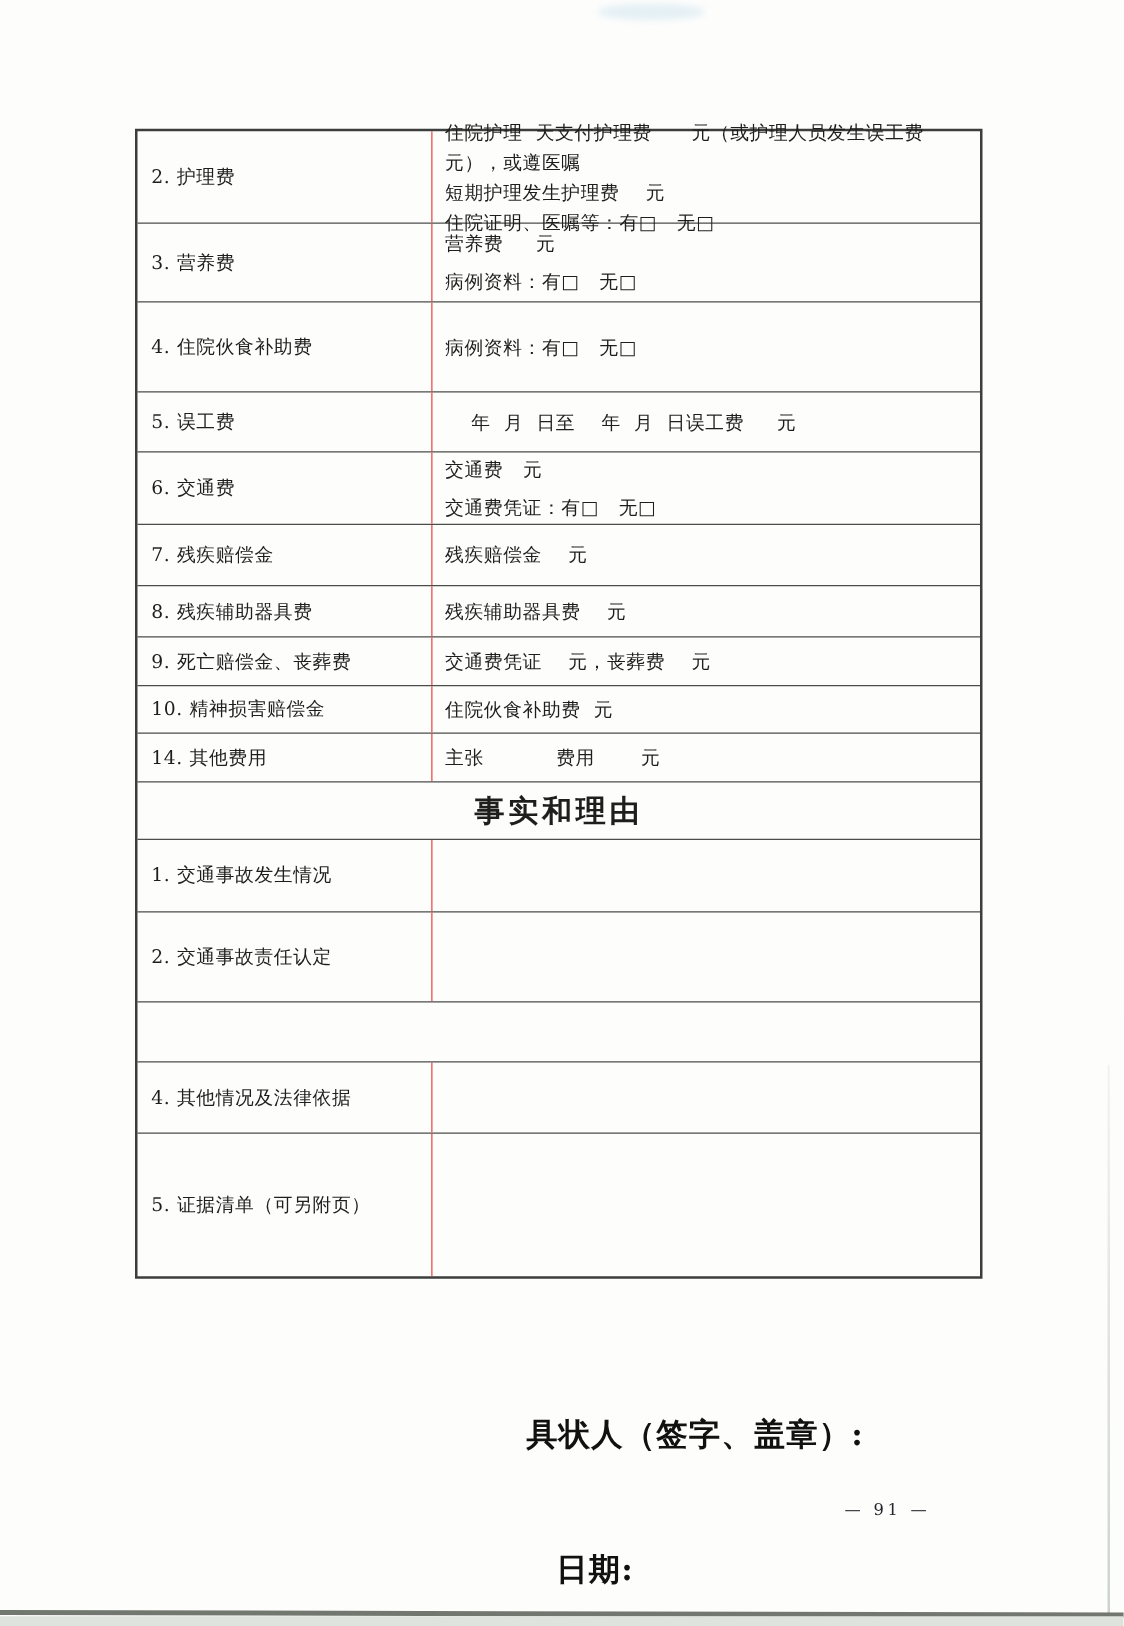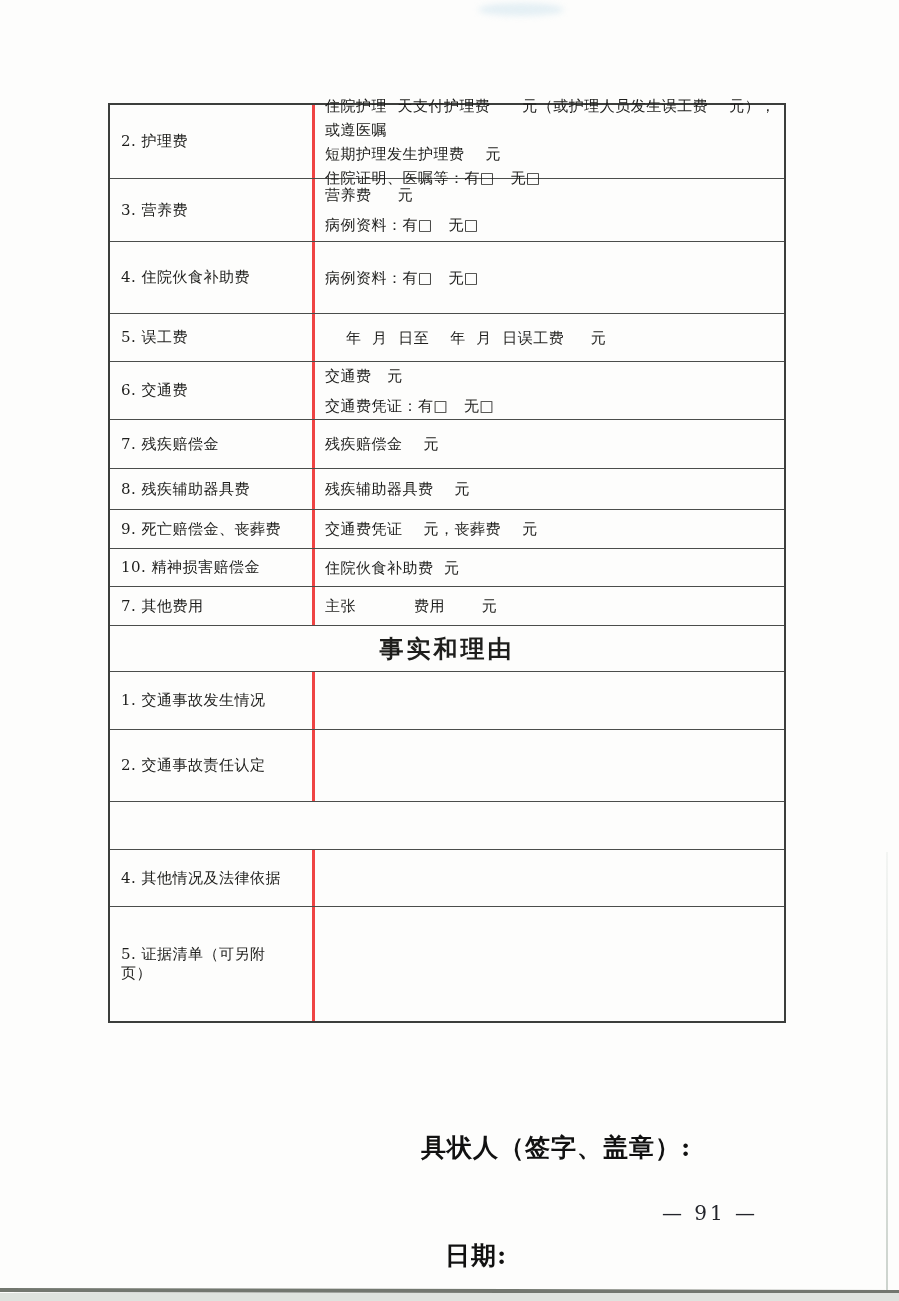--- a/index.html
+++ b/index.html
@@ -14,22 +14,22 @@
   
   .doc-table {
     position:absolute; left:108px; top:103px; width:678px;
     border:2px solid #3c3e3c;
     box-sizing:border-box;
     background:#fdfdfc;
   }
   .t-row { display:flex; box-sizing:border-box; border-bottom:1px solid #4b4d4b; }
   .t-row:last-child { border-bottom:none; }
   .cell-label {
-    width:205px; box-sizing:border-box;
-    border-right:3px solid #ef4444;
+    width:236px; box-sizing:border-box;
+    border-right:1px solid #ef4444;
     display:flex; align-items:center;
     padding:2px 22px 2px 11px;
     font-size:15px; letter-spacing:0.5px;
   }
   .cell-content {
     flex:1; box-sizing:border-box;
     display:flex; flex-direction:column; justify-content:center;
     padding:2px 4px 2px 10px;
     font-size:15px; letter-spacing:0.5px;
   }
@@ -43,21 +43,21 @@
   
   .signature-block {
     position:absolute; left:421px; top:1058px;
     font-size:25px; font-weight:bold; color:#111;
     letter-spacing:1px; line-height:36px;
     white-space:pre;
   }
   .date-line { margin-left:24px; }
   .page-number {
     position:absolute; left:648px; top:1201px; width:124px;
-    text-align:center; font-size:20px; letter-spacing:3px; color:#22242a;
+    text-align:center; font-size:13px; letter-spacing:3px; color:#22242a;
   }
   
   .scan-smudge {
     position:absolute; left:478px; top:3px; width:86px; height:13px;
     background:#dcebf2; opacity:0.75; border-radius:50%;
     filter:blur(3px);
   }
   .scan-edge-right {
     position:absolute; left:886px; top:852px; width:2px; height:441px;
     background:linear-gradient(to bottom,#f3f5f3,#ccd3cd);
@@ -141,21 +141,21 @@
     </div>
 
     <div class="t-row" style="height:38px">
       <div class="cell-label">10. 精神损害赔偿金</div>
       <div class="cell-content">
         <div class="line">住院伙食补助费  元</div>
       </div>
     </div>
 
     <div class="t-row" style="height:39px">
-      <div class="cell-label">7. 其他费用</div>
+      <div class="cell-label">14. 其他费用</div>
       <div class="cell-content">
         <div class="line">主张           费用       元</div>
       </div>
     </div>
 
     <div class="t-row header-row" style="height:46px">
       <div>事实和理由</div>
     </div>
 
     <div class="t-row" style="height:58px">

